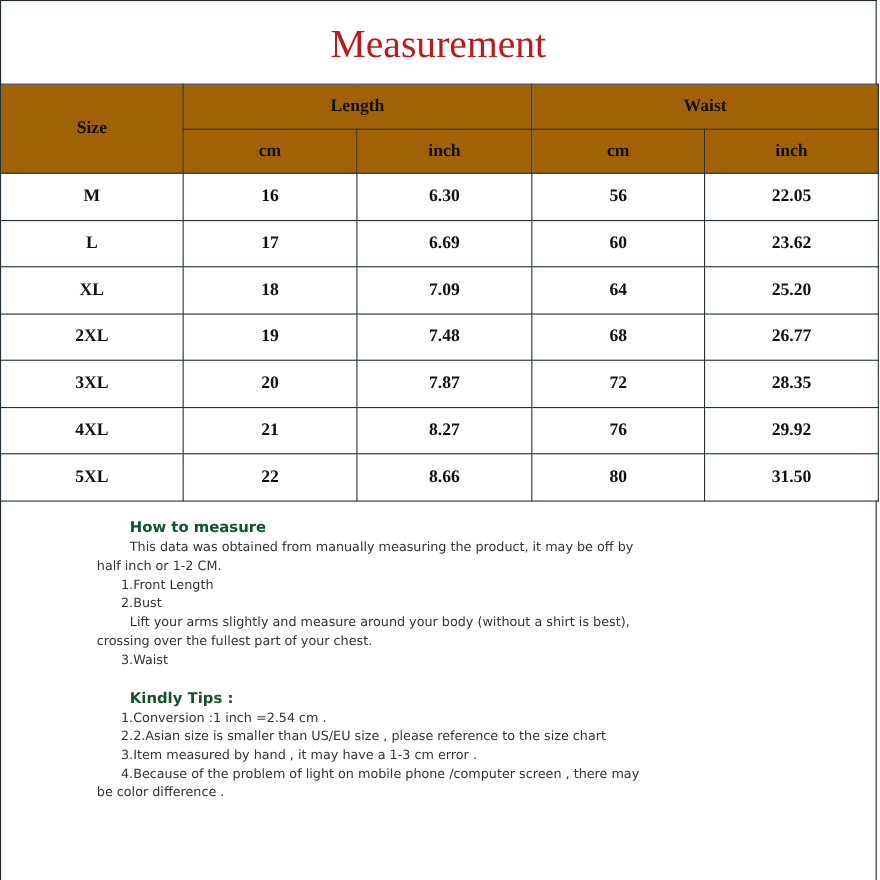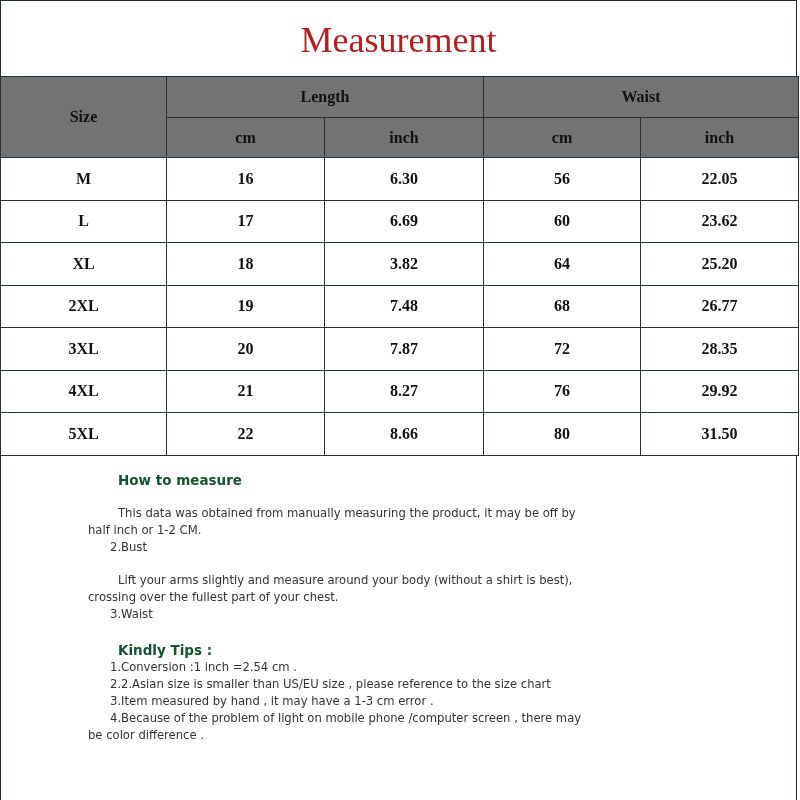--- a/index.html
+++ b/index.html
@@ -17,32 +17,32 @@
   }
   table.size-table {
     position:absolute; left:0; top:76px; width:798px;
     border-collapse:collapse; table-layout:fixed;
     font-family:"Liberation Serif", serif; font-weight:bold; color:#111;
   }
   table.size-table td, table.size-table th {
     border:1.5px solid #24313a; text-align:center; vertical-align:middle;
     font-size:16px; padding:0;
   }
-  table.size-table th { background:#737373; font-weight:bold; }
+  table.size-table th { background:#a16207; font-weight:bold; }
   .hrow1 th { height:40px; }
   .hrow2 th { height:39px;margin-left:32px; }
   .drow td { height:41.5px; background:#fff; }
   .notes {
     position:absolute; left:0; top:456px; width:797px;
     font-family:"DejaVu Sans", sans-serif; font-size:11.6px; color:#333;
     line-height:17.1px;
   }
   .notes .line { white-space:nowrap; }
   .notes h3 { margin:0; font-size:13.5px; font-weight:bold; color:#14532d; line-height:18px; }
-  .ind1 { padding-left:118px;margin-top:16px; }
+  .ind1 { padding-left:118px; }
   .ind2 { padding-left:110px; }
   .ind0 { padding-left:88px; }
 </style>
 </head>
 <body>
 
 <div class="frame"></div>
 
 <div class="title">Measurement</div>
 
@@ -76,21 +76,21 @@
   <tr class="drow">
     <td>L</td>
     <td>17</td>
     <td>6.69</td>
     <td>60</td>
     <td>23.62</td>
   </tr>
   <tr class="drow">
     <td>XL</td>
     <td>18</td>
-    <td>3.82</td>
+    <td>7.09</td>
     <td>64</td>
     <td>25.20</td>
   </tr>
   <tr class="drow">
     <td>2XL</td>
     <td>19</td>
     <td>7.48</td>
     <td>68</td>
     <td>26.77</td>
   </tr>
@@ -116,20 +116,21 @@
     <td>31.50</td>
   </tr>
 </tbody>
   </table>
 
 <div class="notes">
   <div style="height:15px"></div>
   <h3 class="ind1">How to measure</h3>
   <div class="line ind1">This data was obtained from manually measuring the product, it may be off by</div>
   <div class="line ind0">half inch or 1-2 CM.</div>
+  <div class="line ind2">1.Front Length</div>
   <div class="line ind2">2.Bust</div>
   <div class="line ind1">Lift your arms slightly and measure around your body (without a shirt is best),</div>
   <div class="line ind0">crossing over the fullest part of your chest.</div>
   <div class="line ind2">3.Waist</div>
   <div style="height:17px"></div>
   <h3 class="ind1">Kindly Tips :</h3>
   <div class="line ind2">1.Conversion :1 inch =2.54 cm .</div>
   <div class="line ind2">2.2.Asian size is smaller than US/EU size , please reference to the size chart</div>
   <div class="line ind2">3.Item measured by hand , it may have a 1-3 cm error .</div>
   <div class="line ind2">4.Because of the problem of light on mobile phone /computer screen , there may</div>

